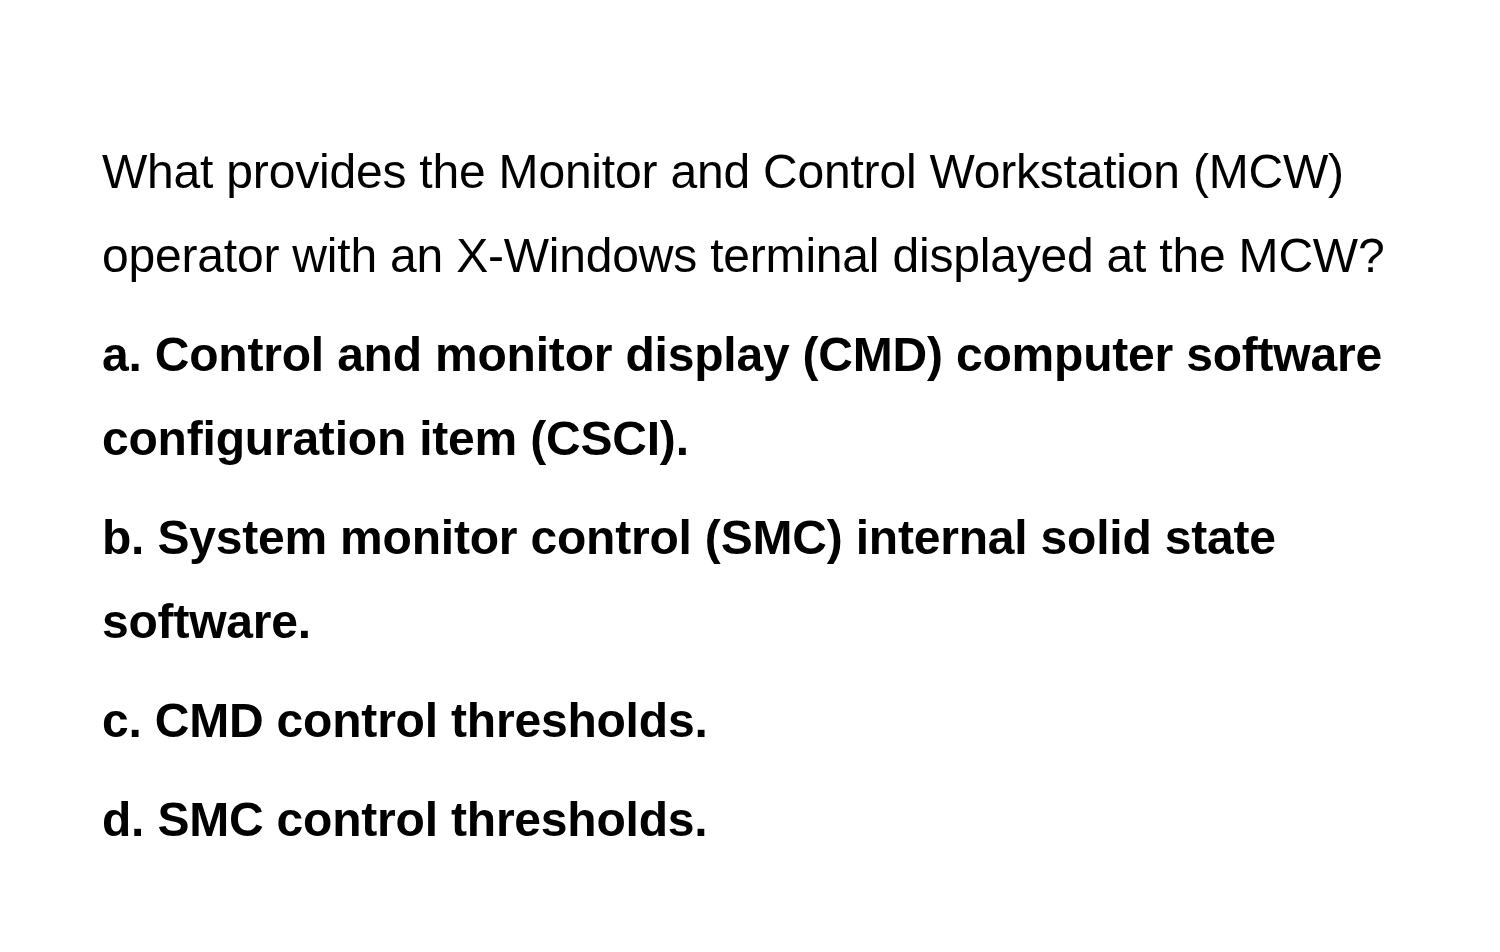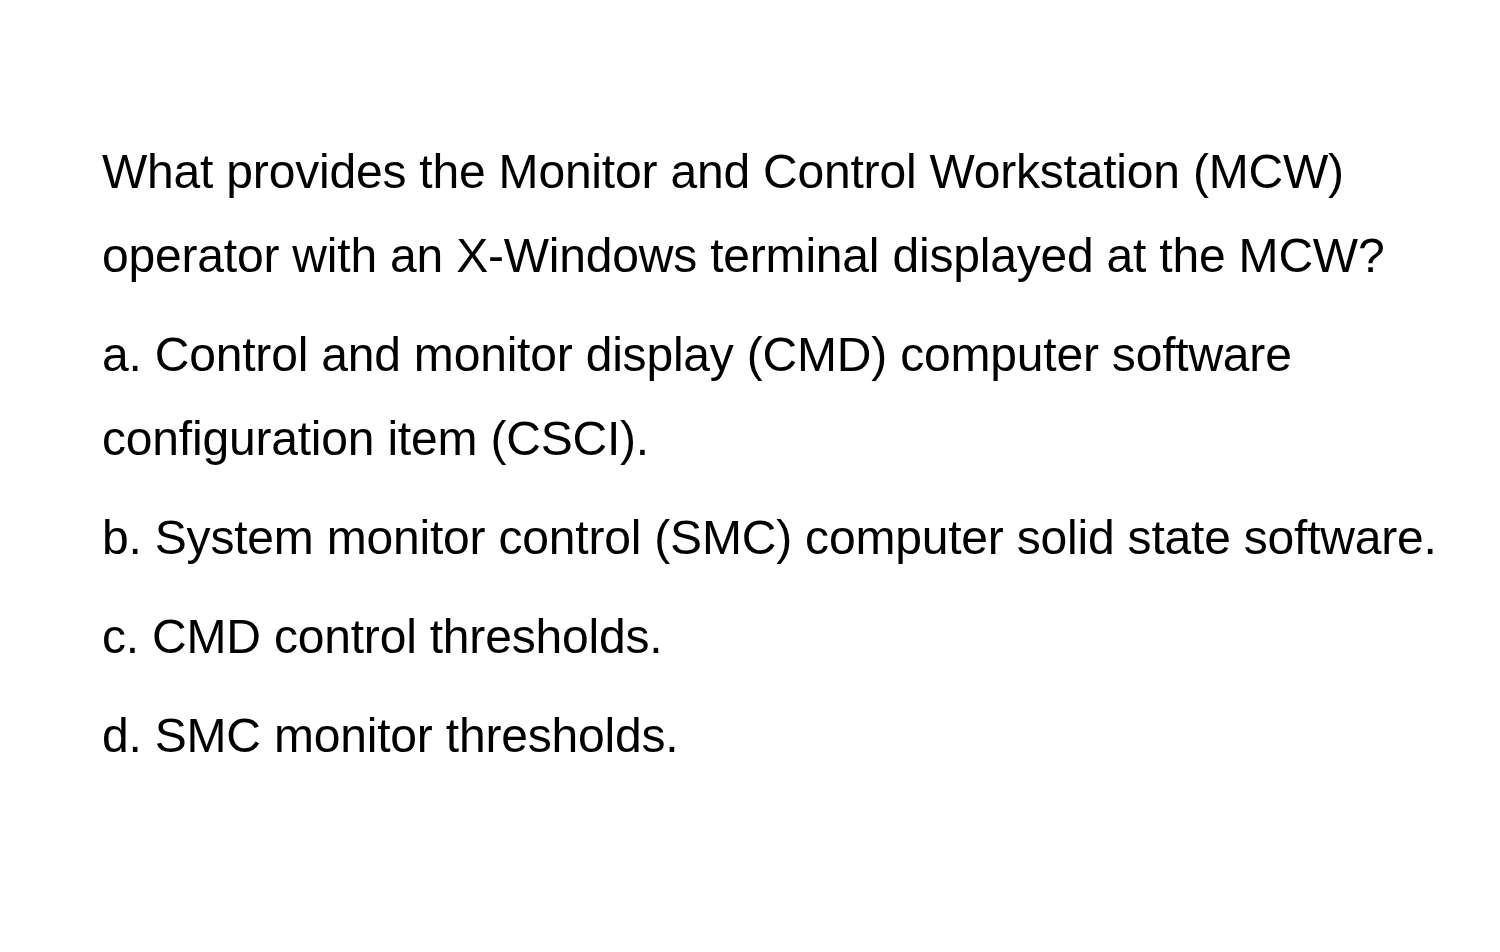--- a/index.html
+++ b/index.html
@@ -20,26 +20,26 @@
     .question-text {
       font-size: 48px;
       line-height: 1.75;
       font-weight: 400;
       letter-spacing: -0.2px;
       margin-bottom: 8px;
     }
     .option {
       font-size: 48px;
       line-height: 1.75;
-      font-weight: 400;
+      font-weight: 700;
       letter-spacing: -0.2px;
     }
   </style>
 </head>
 <body>
 
 <div class="content">
   <p class="question-text">What provides the Monitor and Control Workstation (MCW) operator with an X-Windows terminal displayed at the MCW?</p>
   <p class="option">a. Control and monitor display (CMD) computer software configuration item (CSCI).</p>
-  <p class="option">b. System monitor control (SMC) computer solid state software.</p>
+  <p class="option">b. System monitor control (SMC) internal solid state software.</p>
   <p class="option">c. CMD control thresholds.</p>
-  <p class="option">d. SMC monitor thresholds.</p>
+  <p class="option">d. SMC control thresholds.</p>
 </div>
 
 </body></html>

